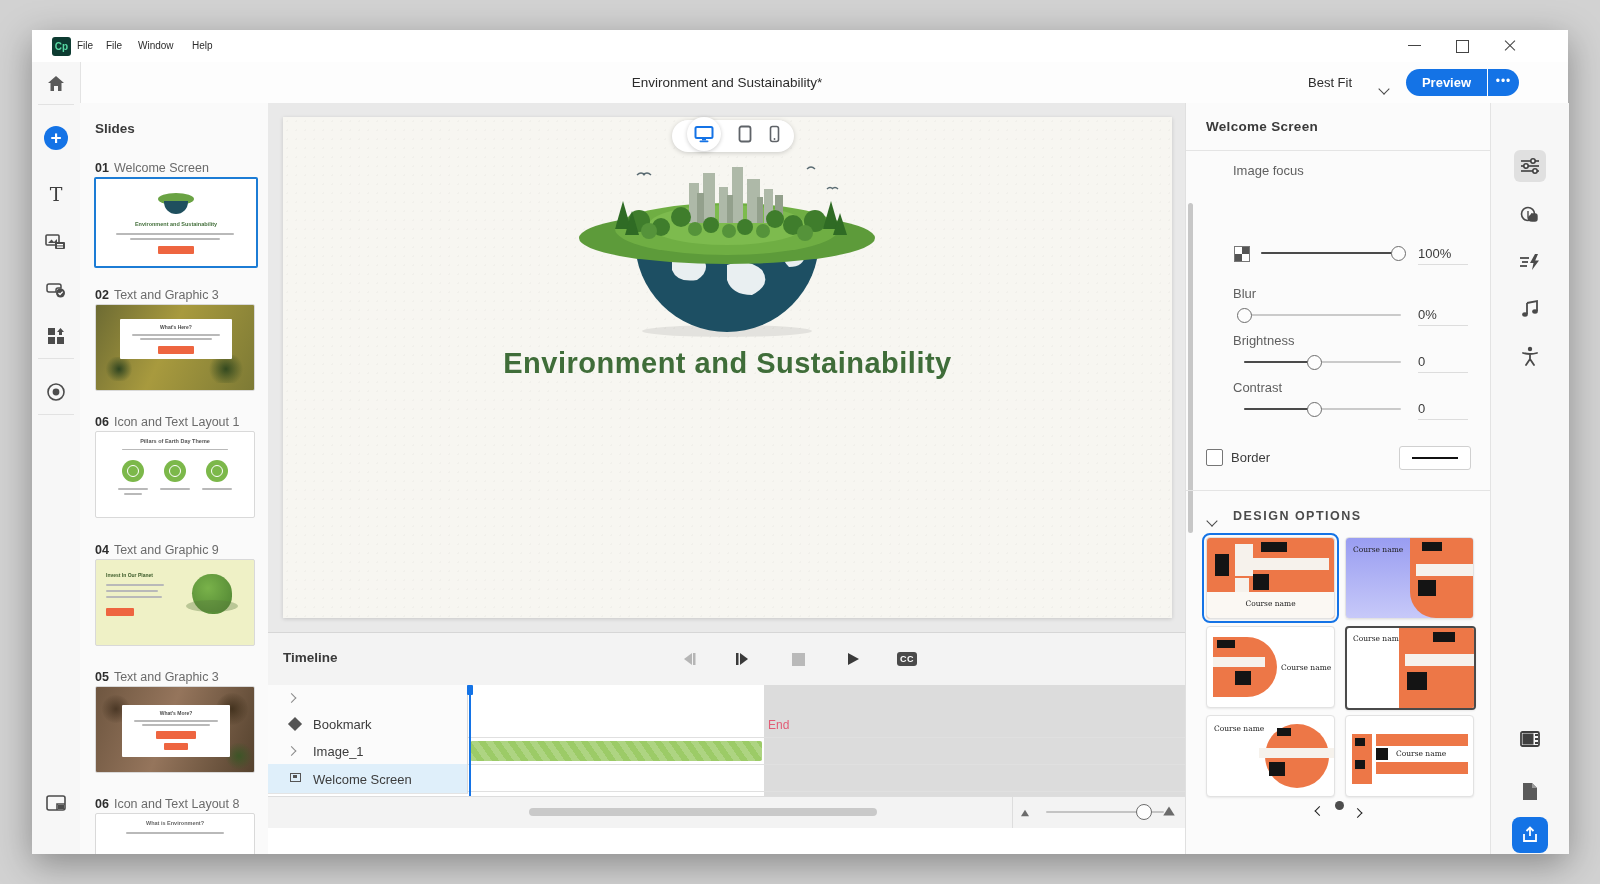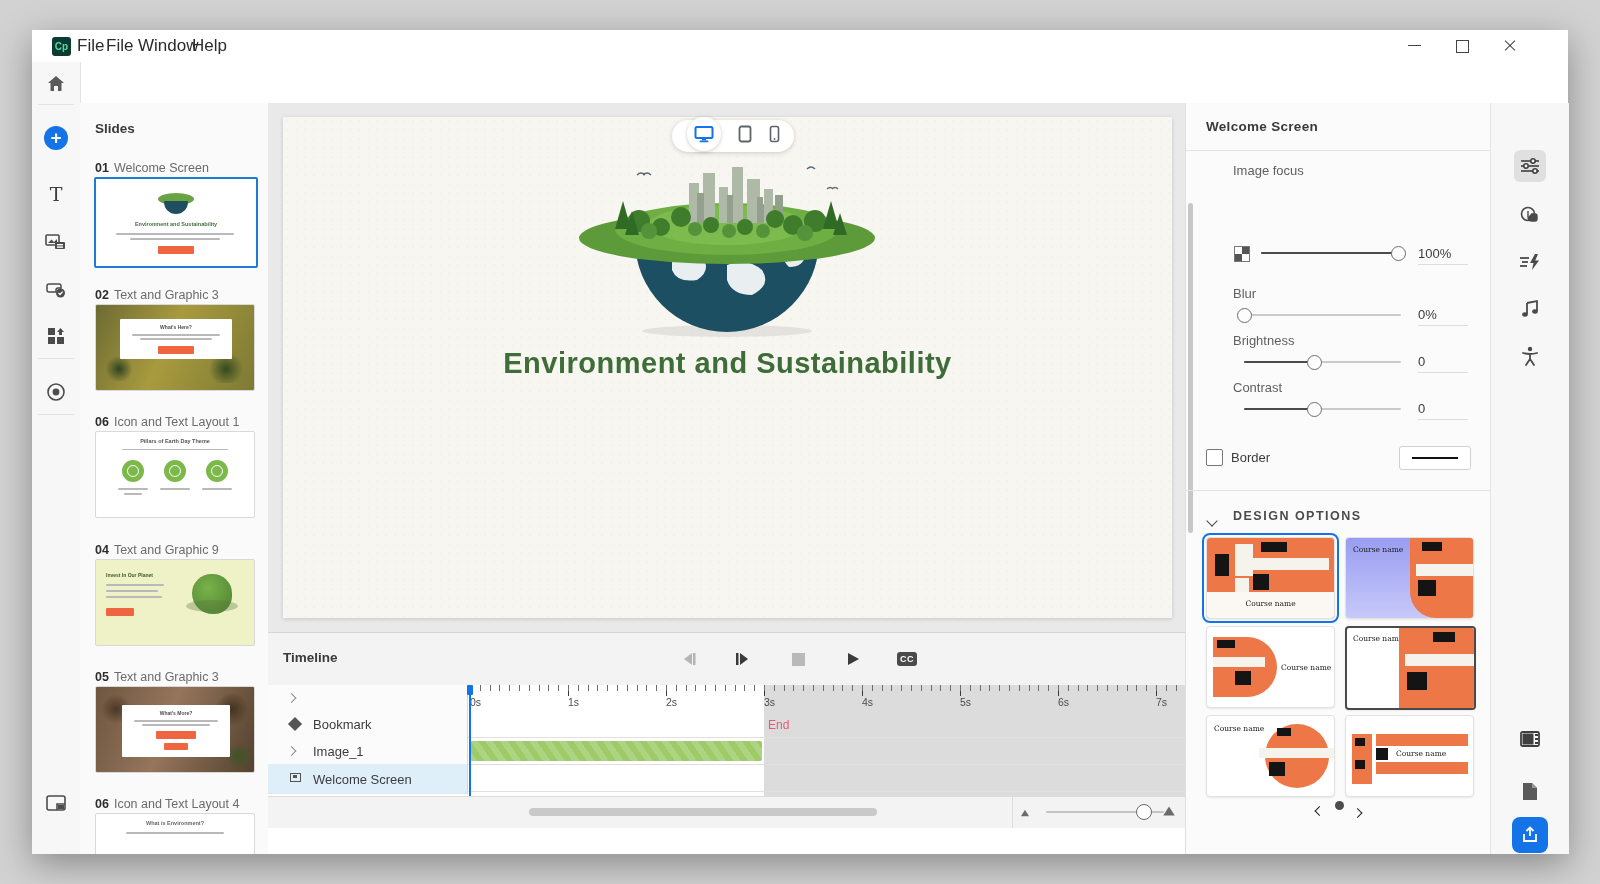--- a/index.html
+++ b/index.html
@@ -2,21 +2,21 @@
 <html><head>
 <meta charset="utf-8">
 <style>
   html,body{margin:0;padding:0;background:#d2d2d2;font-family:"Liberation Sans",sans-serif;}
   .stage{position:relative;width:1600px;height:884px;background:#d2d2d2;overflow:hidden;}
   .abs{position:absolute;}
   .window{position:absolute;left:32px;top:30px;width:1536px;height:824px;background:#fff;box-shadow:0 10px 34px rgba(0,0,0,.35);}
   
   .titlebar{position:absolute;left:0;top:0;width:1536px;height:32px;background:#fff;}
   .cp-logo{position:absolute;left:20px;top:7px;width:19px;height:19px;border-radius:3px;background:#0d3b31;color:#57d9a3;font-size:10px;font-weight:bold;text-align:center;line-height:19px;}
-  .menu-item{position:absolute;top:0;height:32px;line-height:32px;font-size:17px;color:#2c2c2c;padding:0 2px;}
+  .menu-item{position:absolute;top:0;height:32px;line-height:32px;font-size:10px;color:#2c2c2c;padding:0 2px;}
   .winctl{position:absolute;top:0;width:40px;height:32px;cursor:default;}
   .winctl .bar{position:absolute;left:13px;top:15px;width:13px;height:0;border-top:1px solid #444;}
   .winctl .box{position:absolute;left:14px;top:10px;width:11px;height:11px;border:1px solid #444;}
   .winctl .x1,.winctl .x2{position:absolute;left:13px;top:15px;width:14px;height:0;border-top:1px solid #444;}
   .winctl .x1{transform:rotate(45deg);} .winctl .x2{transform:rotate(-45deg);}
   
   .header{position:absolute;left:48px;top:32px;width:1488px;height:41px;background:#fdfdfd;border-bottom:1px solid #e3e3e3;}
   .doc-title{position:absolute;left:647px;top:0;transform:translateX(-50%);line-height:41px;font-size:13.5px;color:#2c2c2c;white-space:nowrap;}
   .bestfit{position:absolute;left:1228px;top:0;height:41px;line-height:41px;font-size:13px;color:#2c2c2c;}
   .chev{display:inline-block;width:7px;height:7px;border-right:1.6px solid #4a4a4a;border-bottom:1.6px solid #4a4a4a;transform:rotate(45deg);}
@@ -121,20 +121,28 @@
         </div>
       <div class="winctl" style="left:1410px;">
           <div class="box"></div>
         </div>
       <div class="winctl" style="left:1458px;">
           <div class="x1"></div>
           <div class="x2"></div>
         </div>
     </div>
 
+    <div class="header">
+      <div class="doc-title">Environment and Sustainability*</div>
+      <div class="bestfit"><span>Best Fit</span></div>
+      <div class="abs" style="left:1300px;top:17px;"><span class="chev"></span></div>
+      <div class="preview-btn">Preview</div>
+      <div class="abs" style="left:1407px;top:7px;width:1px;height:27px;background:#fff;"></div>
+      <div class="more-btn">•••</div>
+    </div>
 
     <div class="left-rail">
       <div class="rail-ic" style="top:10px;">
         <svg width="20" height="20" viewBox="0 0 20 20">
             <path d="M10 2 L18 9 H15.5 V17 H12 V12 H8 V17 H4.5 V9 H2 Z" fill="#5a5a5a"></path>
           </svg>
       </div>
       <div class="rail-div" style="top:42px;"></div>
       <div class="rail-ic" style="top:64px;">
           <div class="plus-circle">+</div>
@@ -242,21 +250,21 @@
         <div class="abs" style="left:128px;top:56px;width:30px;height:26px;background:radial-gradient(circle,#3c5526,transparent 70%);"></div>
         <div class="abs" style="left:26px;top:18px;width:108px;height:52px;background:#fff;border-radius:1px;">
           <div class="ttl" style="left:0;top:5px;width:100%;font-size:5px;color:#4a4a4a;">What's More?</div>
           <div class="tline" style="left:12px;top:15px;width:84px;"></div>
           <div class="tline" style="left:20px;top:19px;width:68px;"></div>
           <div class="chip" style="left:34px;top:26px;width:40px;height:8px;"></div>
           <div class="chip" style="left:42px;top:38px;width:24px;height:7px;"></div>
         </div>
       </div>
 
-      <div class="slide-label" style="top:694px;"><b>06</b><span>Icon and Text Layout 4</span></div>
+      <div class="slide-label" style="top:694px;"><b>06</b><span>Icon and Text Layout 8</span></div>
       <div class="thumb" style="top:710px;">
         <div class="ttl" style="left:0;top:6px;width:100%;font-size:5.5px;color:#666;">What is Environment?</div>
         <div class="tline" style="left:30px;top:18px;width:98px;"></div>
       </div>
     </div>
 
     <div class="center">
       <div class="canvas-area">
         <div class="slide-canvas">
 
@@ -369,30 +377,20 @@
           <span class="cc-badge">CC</span>
         </div>
 
         <div class="tracks">
           <div class="gray-after"></div>
 
           <div class="trow" style="top:26px;height:26px;"></div>
           <div class="trow" style="top:52px;height:27px;"></div>
           <div class="trow" style="top:79px;height:27px;"></div>
 
-          <div class="ruler">
-            <span class="tick-label" style="left:3px;">0s</span>
-            <span class="tick-label" style="left:101px;">1s</span>
-            <span class="tick-label" style="left:199px;">2s</span>
-            <span class="tick-label" style="left:297px;">3s</span>
-            <span class="tick-label" style="left:395px;">4s</span>
-            <span class="tick-label" style="left:493px;">5s</span>
-            <span class="tick-label" style="left:591px;">6s</span>
-            <span class="tick-label" style="left:689px;">7s</span>
-          </div>
 
           <div class="end-marker">End</div>
           <div class="green-bar"></div>
 
           <div class="lcol" style="top:0;height:26px;">
             <div class="t-chev"></div>
           </div>
           <div class="lcol" style="top:26px;height:26px;">
             <div class="abs" style="left:22px;top:8px;width:10px;height:10px;background:#555;transform:rotate(45deg);"></div>
             <div class="lcol-label">Bookmark</div>

